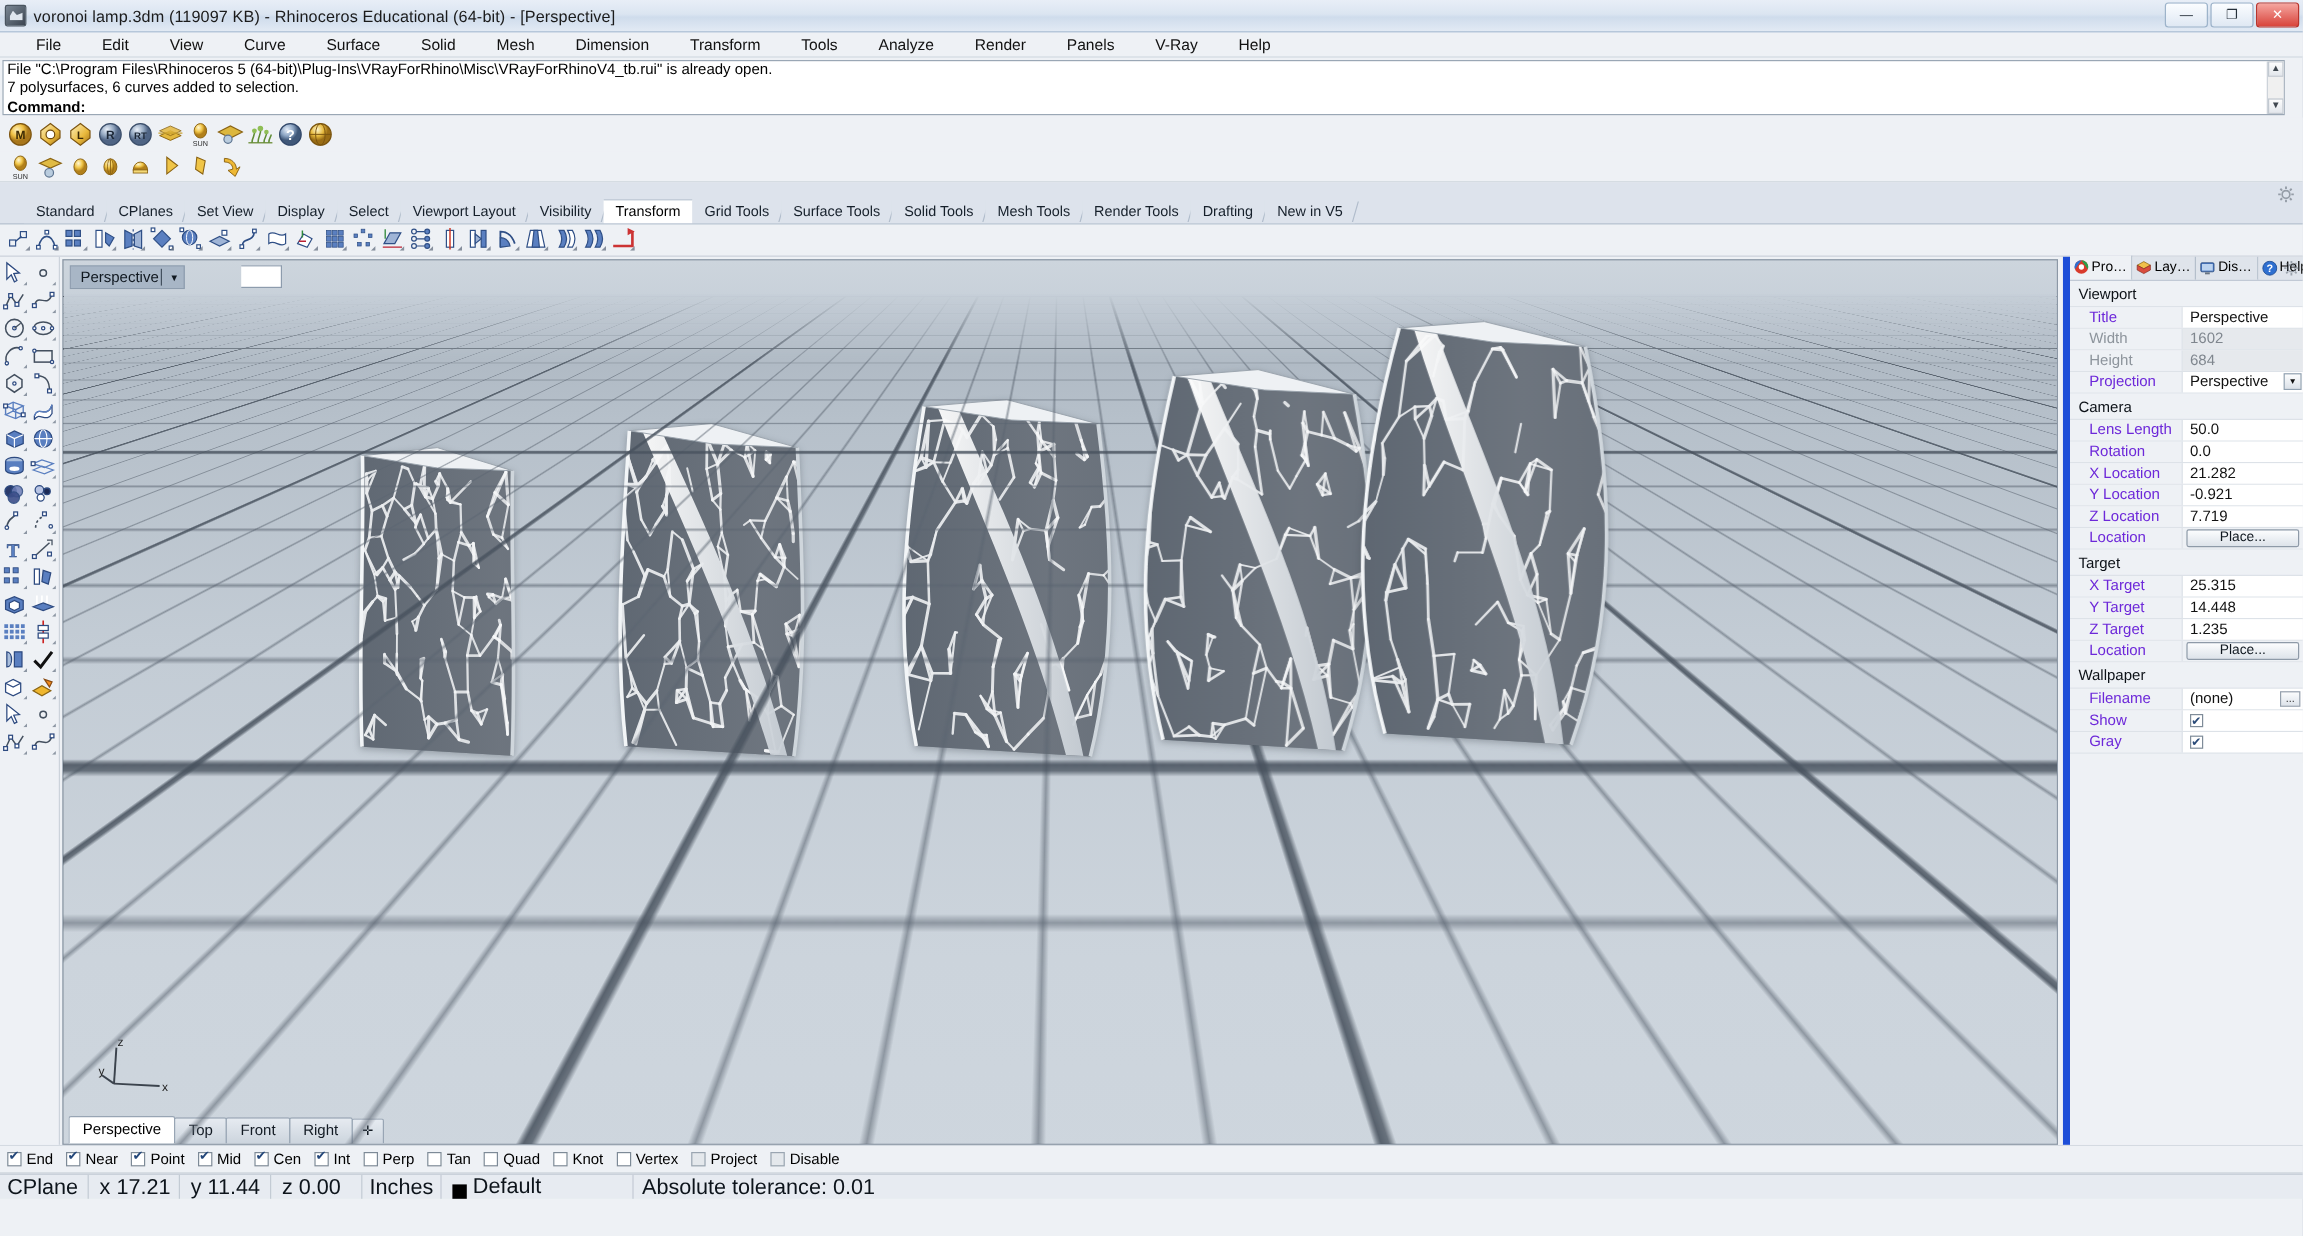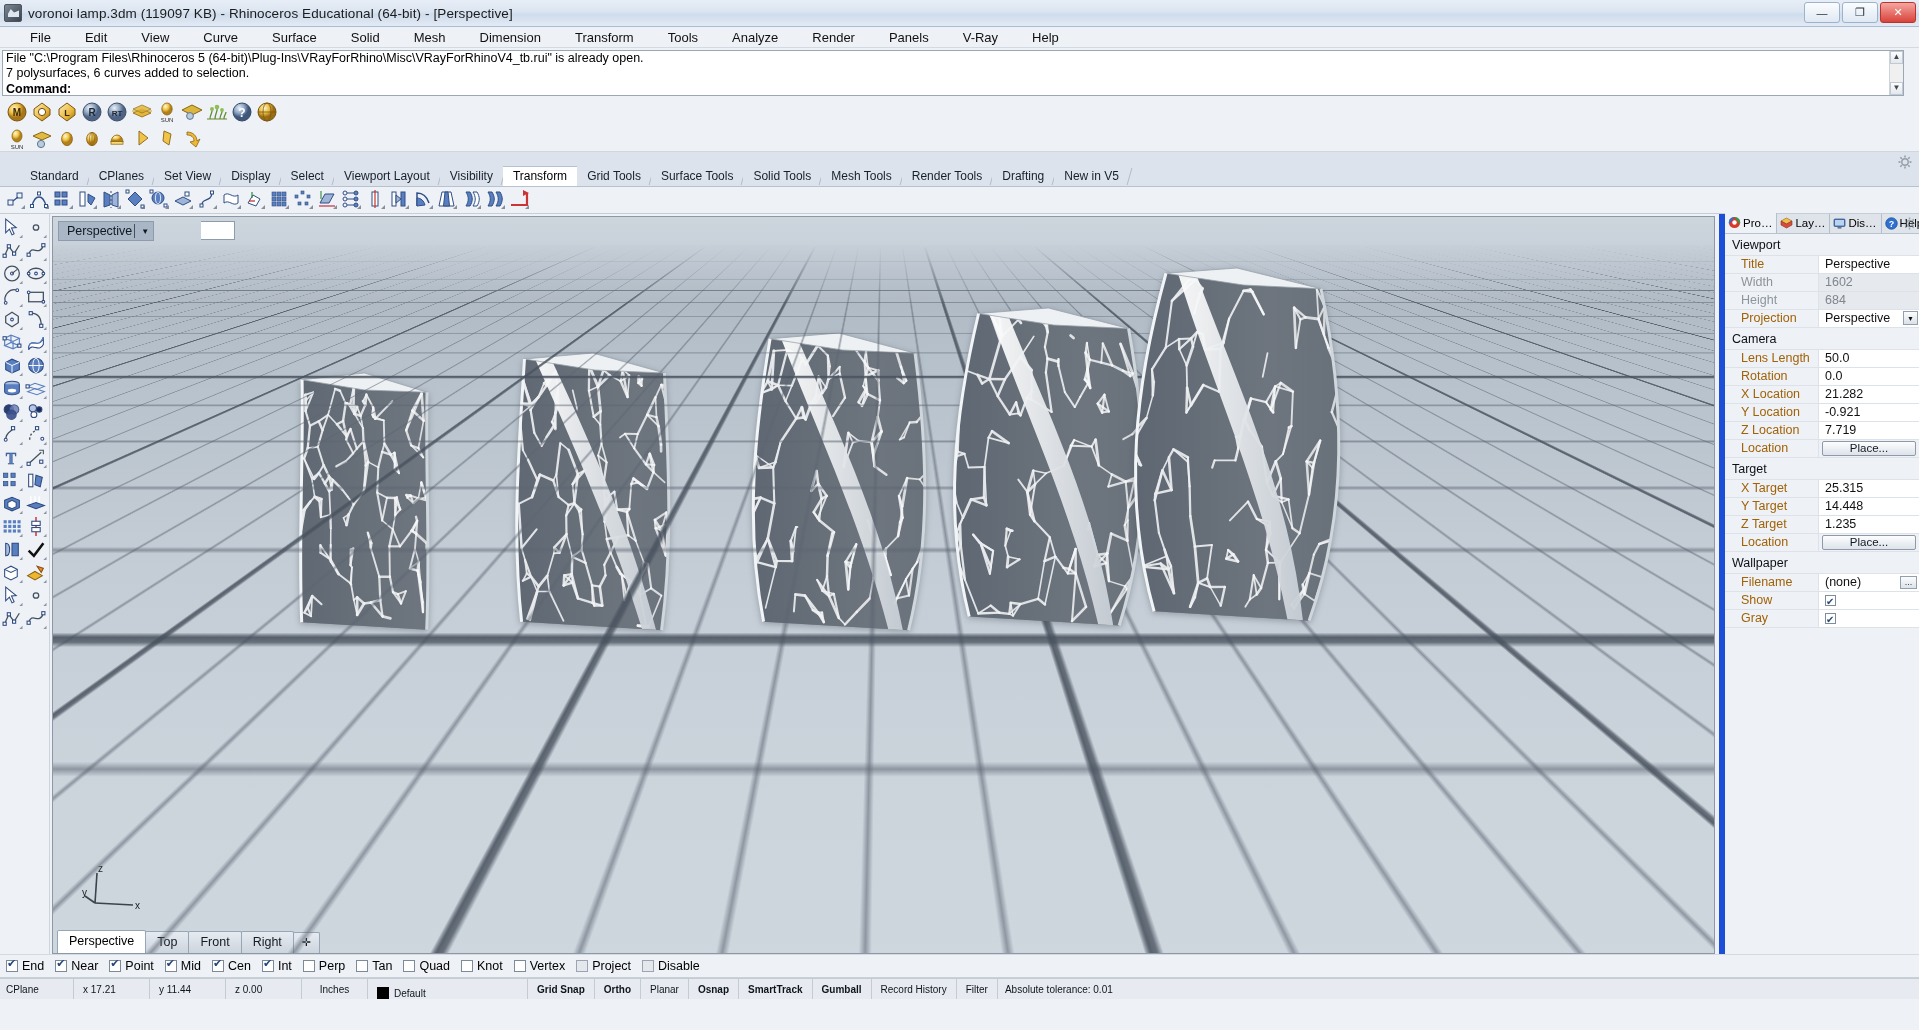--- a/index.html
+++ b/index.html
@@ -201,21 +201,21 @@
   #panel-gear { position:absolute; right:3px; top:3px; width:13px;height:13px; opacity:.5;}
   #prop-table { flex:1; background:#eef1f5; overflow:hidden; }
   .sec-head {
     font-size:12.5px; padding:4px 0 3px 7px;
     background:#eef1f5; color:#0c1117;
     border-bottom:1px solid #dde2e8;
   }
   .prow { display:flex; height:18px; align-items:stretch; border-bottom:1px solid #dde2e8; }
   .pk {
     width:94px; font-size:12.5px; padding-left:16px; line-height:17px;
-    color:#a16207; border-right:1px solid #dde2e8; background:#eef1f5;
+    color:#6d28d9; border-right:1px solid #dde2e8; background:#eef1f5;
   }
   .pk.dim { color:#8d949c; }
   .pv {
     flex:1; font-size:12.5px; padding-left:6px; line-height:17px;
     background:#fff; color:#111; position:relative;
   }
   .pv.dim { background:#e6e9ed; color:#7f868e; }
   .pv.btncell { background:#eef1f5; padding:0; display:flex; align-items:center; justify-content:center;}
   .minibtn {
     width:94px;height:15px; font-size:11.5px; line-height:13px; text-align:center;
@@ -242,21 +242,21 @@
     border-top:1px solid #d4dae1; border-bottom:1px solid #c9d0d8;
   }
   .snap { display:flex; align-items:center; gap:4px; margin-right:11px; font-size:12.5px; }
   .snapbox { width:12px;height:12px; border:1px solid #7d8a97; background:#fff; position:relative;}
   .snapbox.on:after{ content:"\2714"; position:absolute; left:0px; top:-4px; font-size:11px; color:#24477a; }
   .snapbox.flat { background:#e4e8ec; border-color:#9aa5b1; }
   
   #statusbar {
     height:21px; display:flex; align-items:stretch;
     background:#e7ebf1; border-top:1px solid #c3cbd4;
-    font-size:10px;
+    font-size:18px;
   }
   .sb {
     display:flex; align-items:center; justify-content:center;
     padding:0 9px; border-right:1px solid #c3cbd4; color:#0d141b;
     white-space:nowrap;
   }
   .sb.first { width:74px; justify-content:flex-start; padding-left:6px;}
   .sb.coord { width:76px; justify-content:flex-start; }
   .sb.units { width:66px; }
   .sb.layer { width:160px; justify-content:flex-start; gap:5px;align-items:flex-end;}
@@ -2534,24 +2534,14 @@
 <div id="statusbar">
   <div class="sb first">CPlane</div>
   <div class="sb coord">x 17.21</div>
   <div class="sb coord">y 11.44</div>
   <div class="sb coord">z 0.00</div>
   <div class="sb units">Inches</div>
   <div class="sb layer">
     <span class="swatch" style="background: rgb(0, 0, 0);"></span>
     <span>Default</span>
   </div>
-  <div id="sb-toggles" style="display:flex;align-items:stretch;">
-      <div class="sb bold">Grid Snap</div>
-      <div class="sb bold">Ortho</div>
-      <div class="sb">Planar</div>
-      <div class="sb bold">Osnap</div>
-      <div class="sb bold">SmartTrack</div>
-      <div class="sb bold">Gumball</div>
-      <div class="sb">Record History</div>
-      <div class="sb">Filter</div>
-    </div>
   <div class="sb tol">Absolute tolerance: 0.01</div>
 </div>
 
 </body></html>

